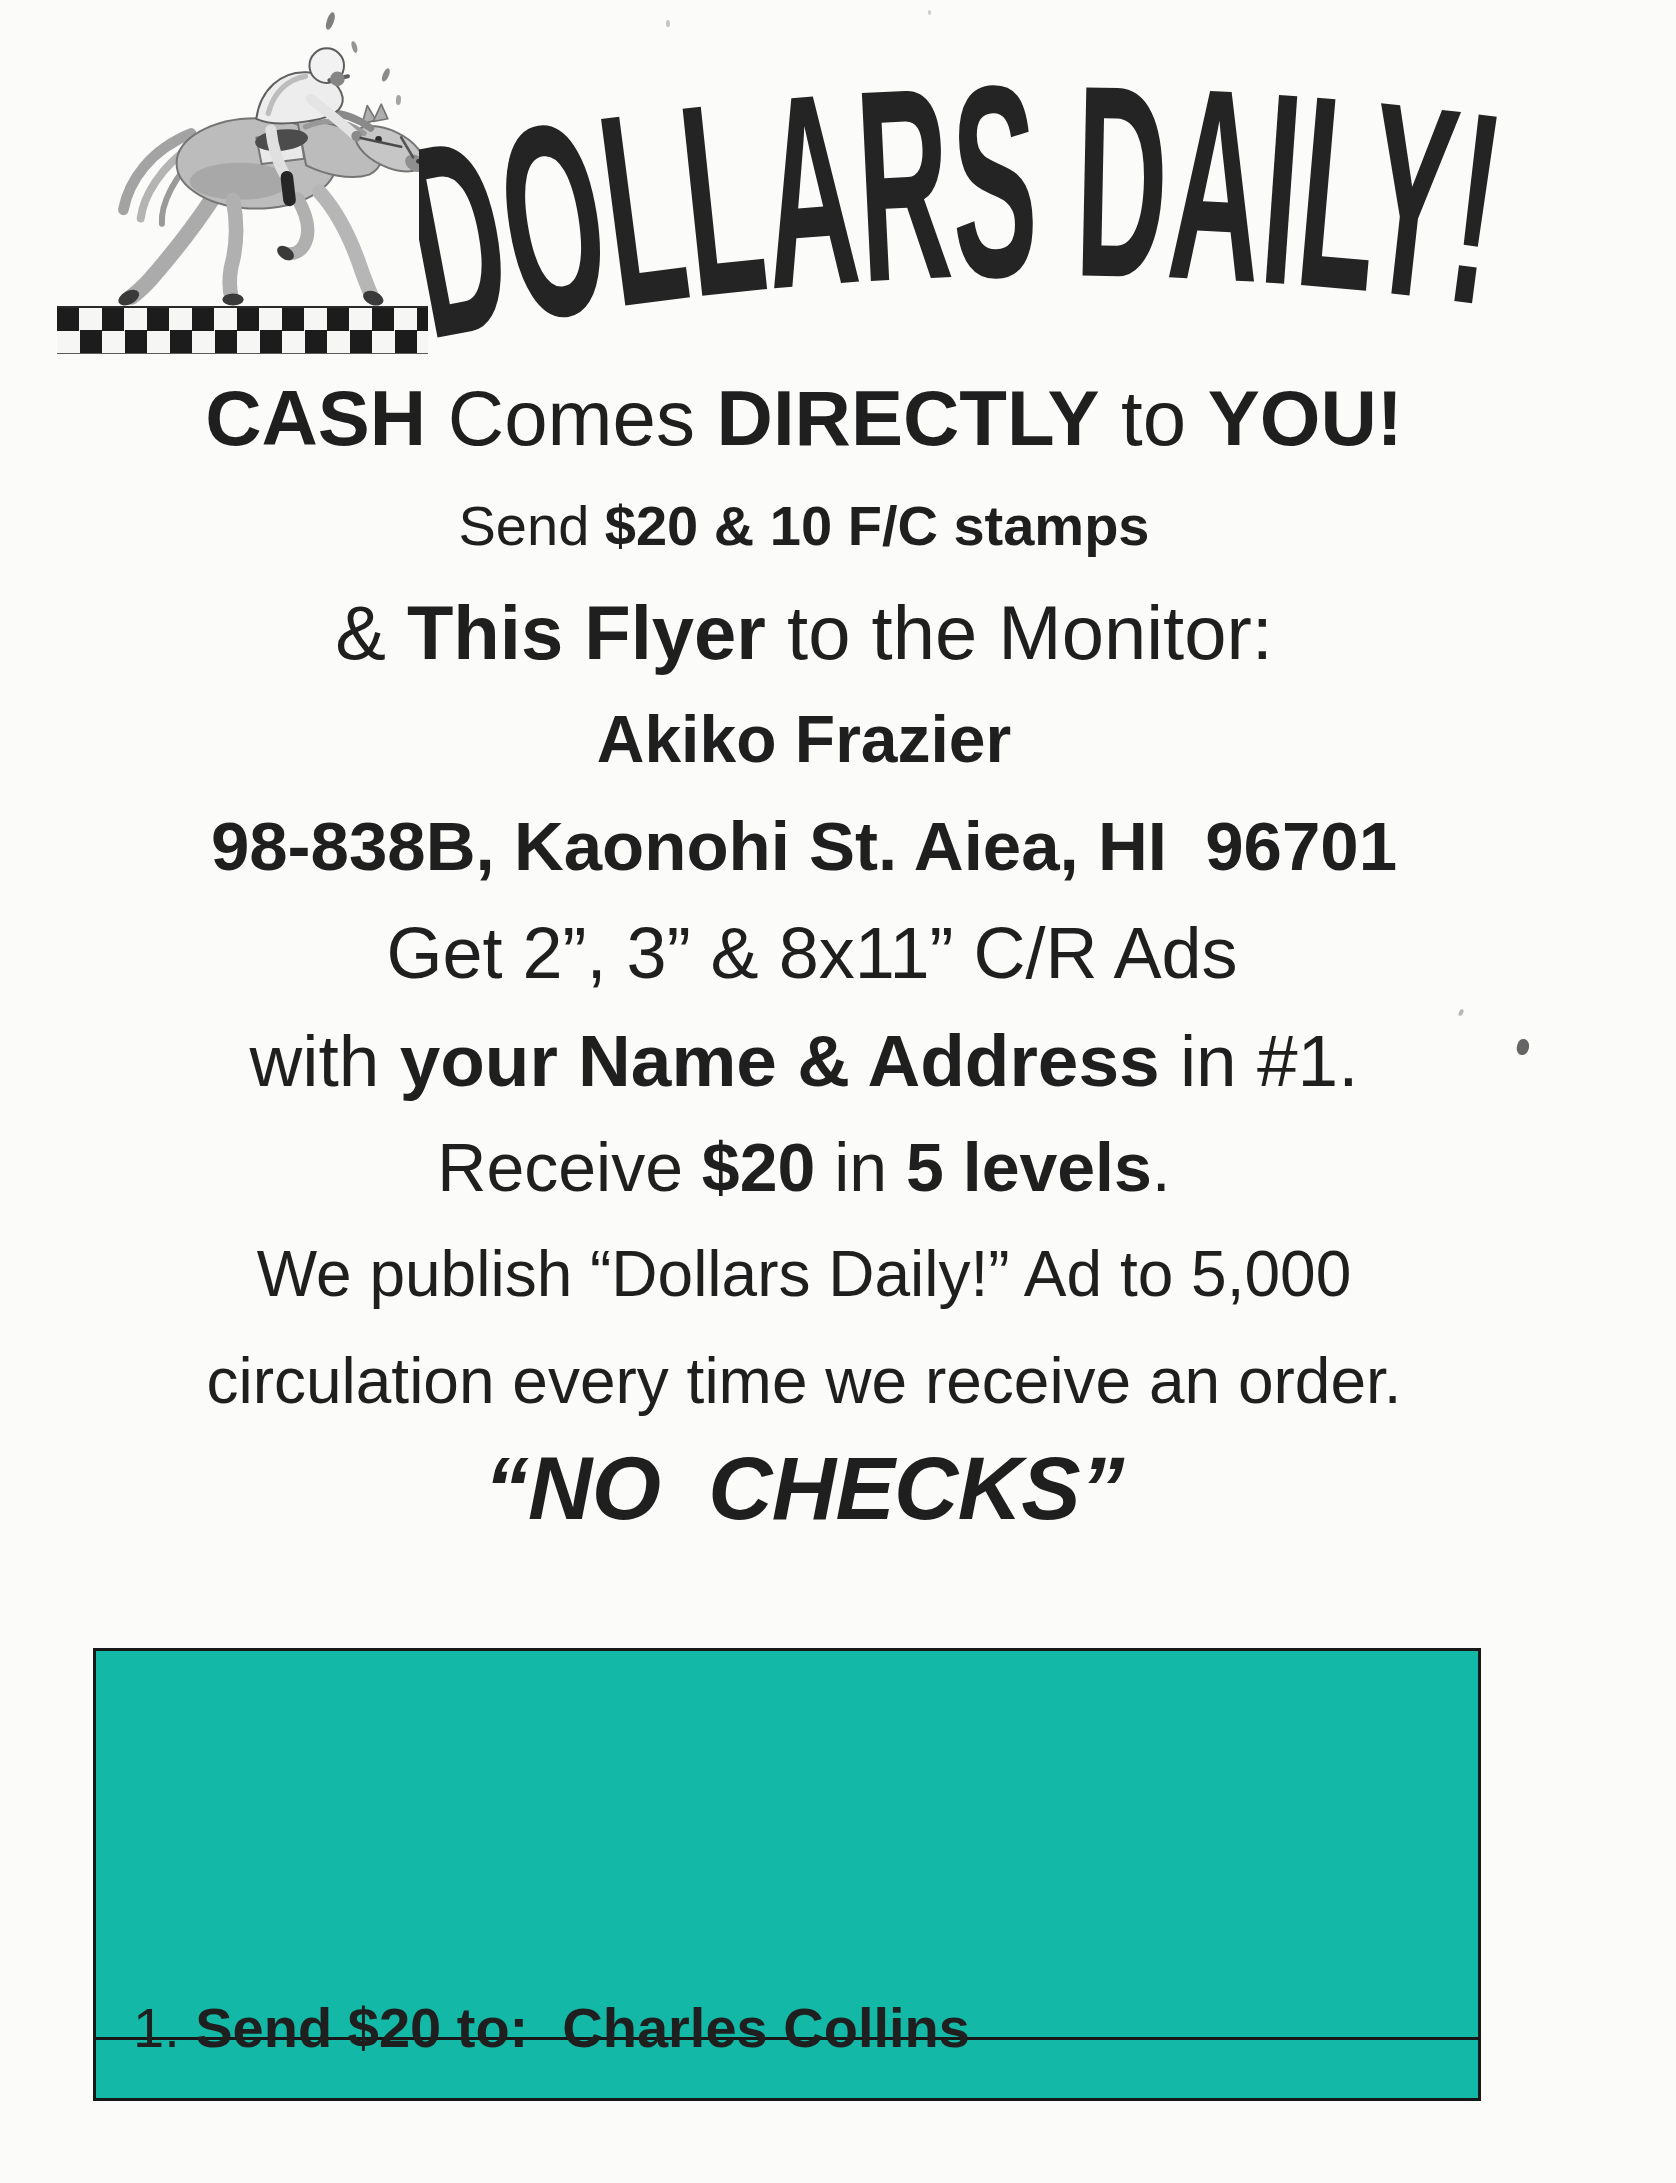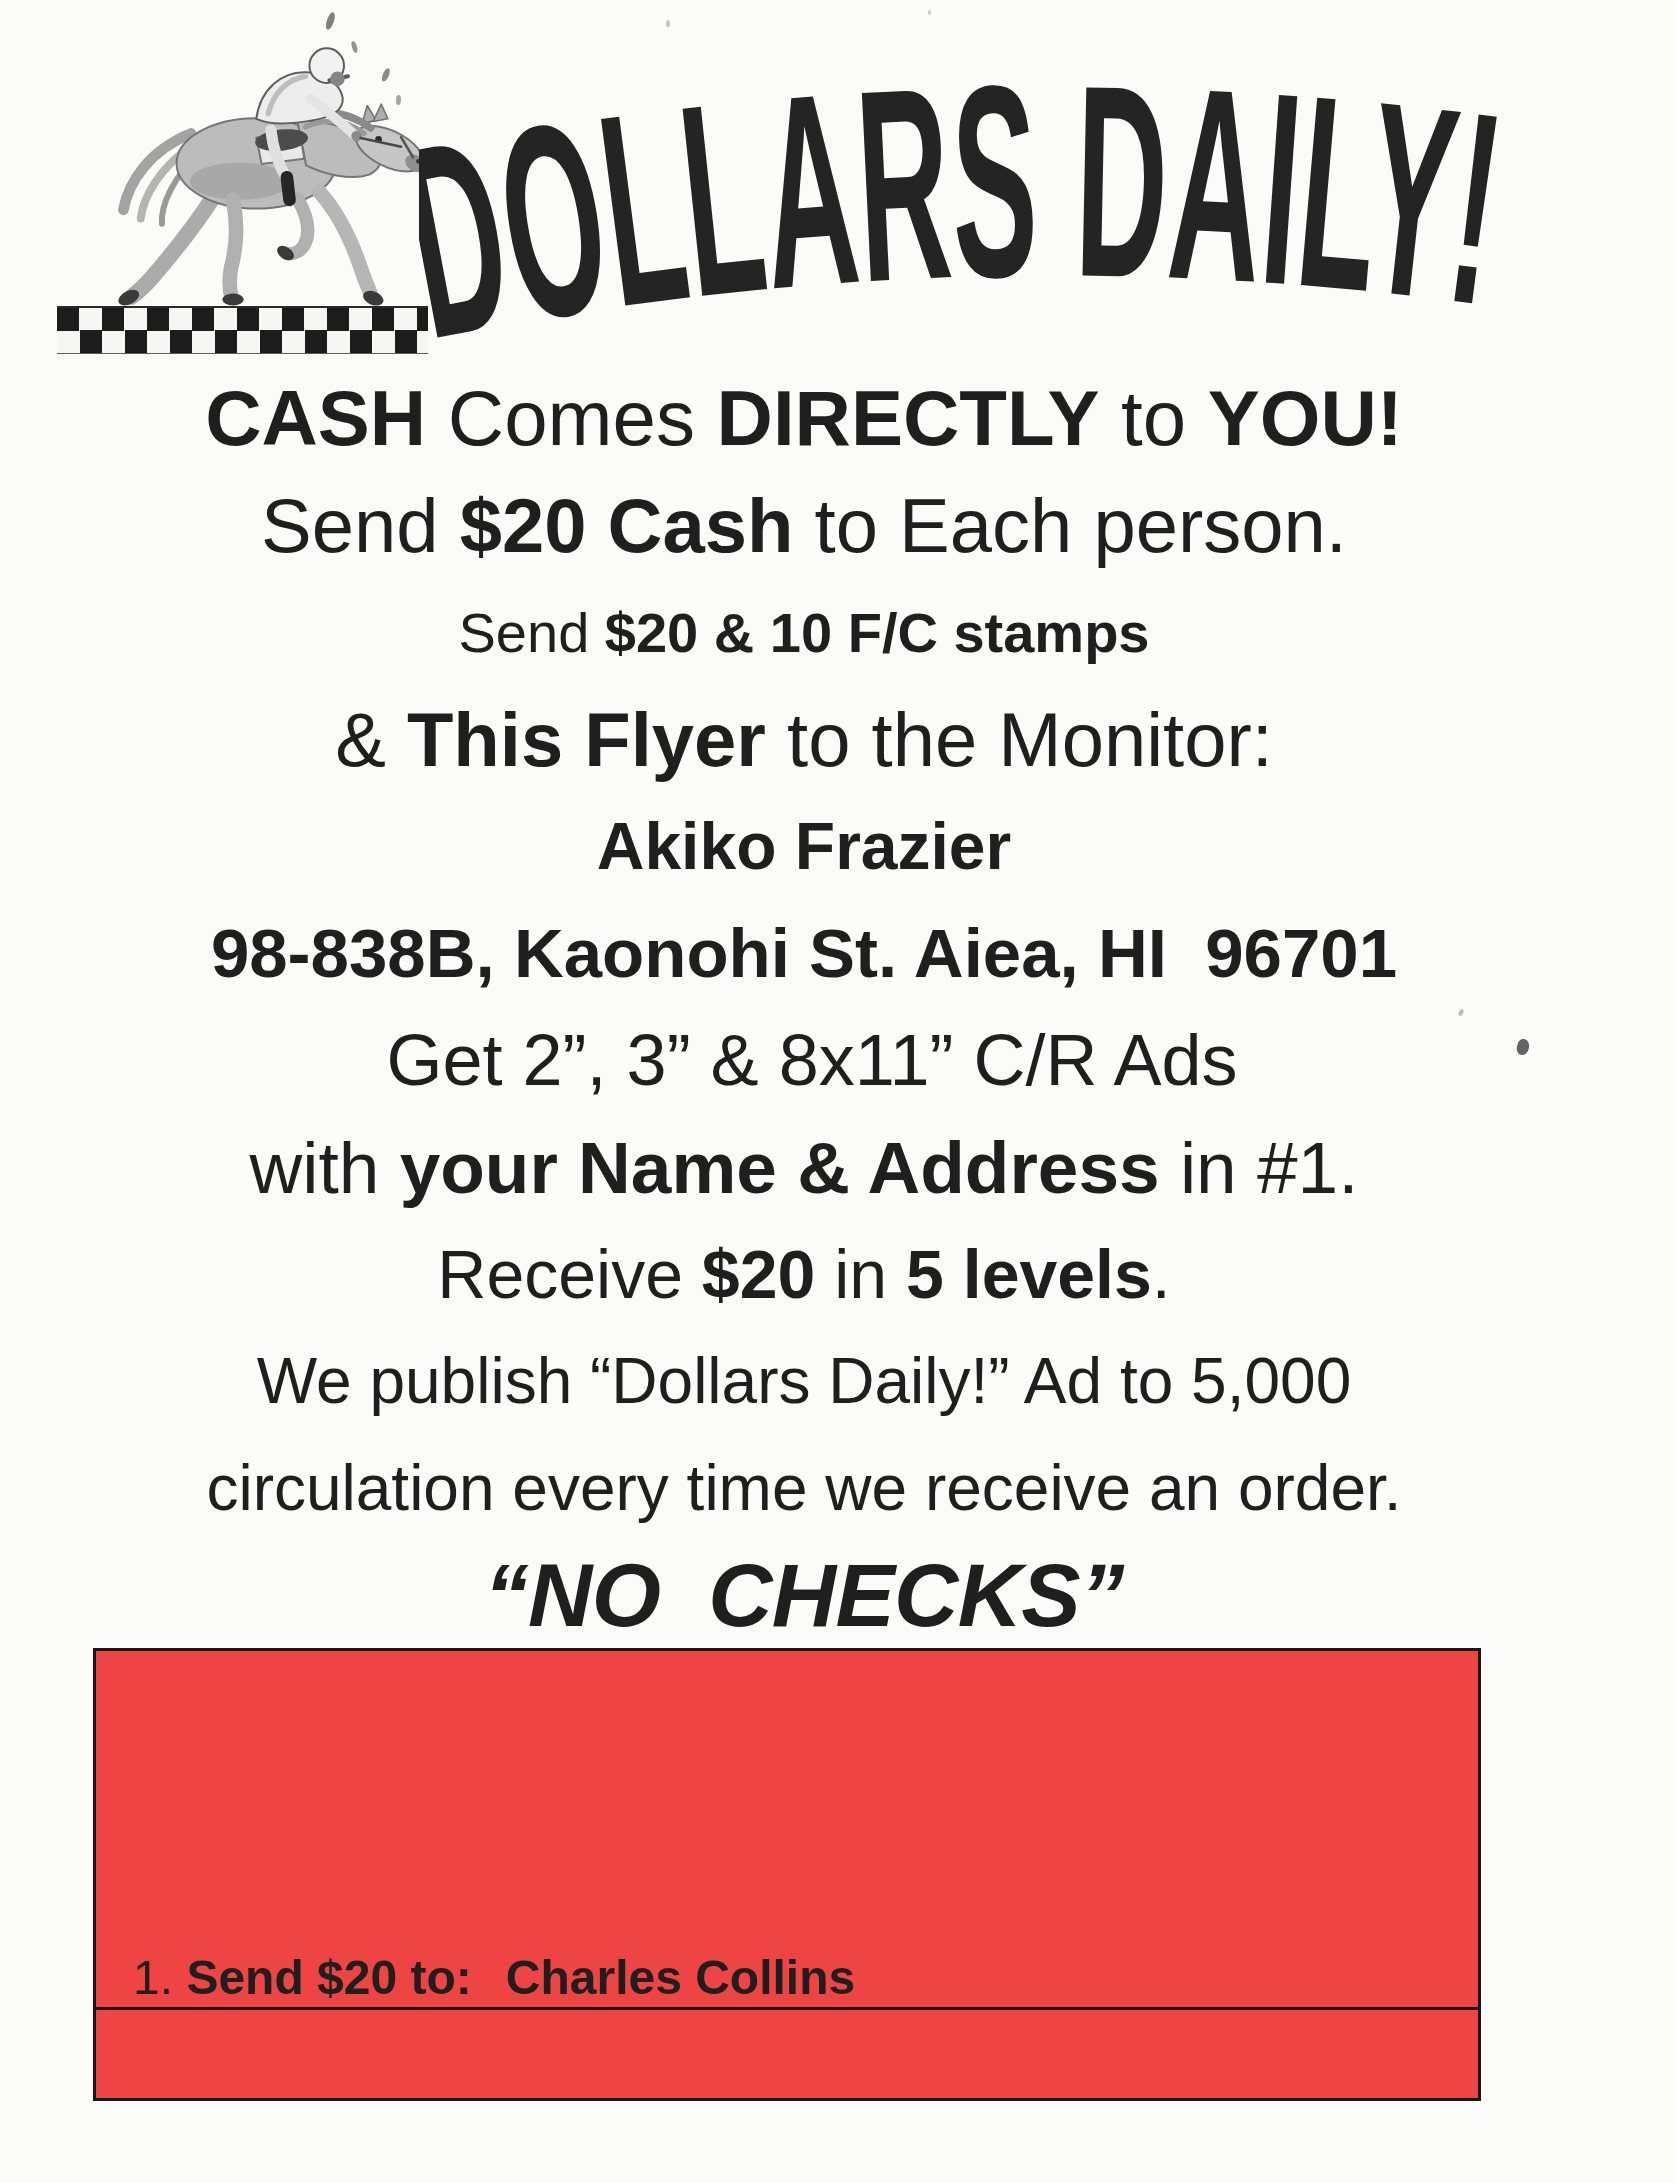--- a/index.html
+++ b/index.html
@@ -42,22 +42,22 @@
   .l7{font-size:72px;margin-left:16px;}
   .l8{font-size:73px;}
   .l9{font-size:68px;}
   .l10{font-size:64px;}
   .l11{font-size:64px;}
   .l12{font-size:89px;font-weight:bold;font-style:italic;letter-spacing:-0.7px;}
 
   
   .levels-table{
     position:absolute;left:93px;top:1648px;width:1388px;height:453px;
-    border:3.4px solid #181818;background:#ef4444;box-sizing:border-box;z-index:3;
-    font-size:48px;white-space:pre;
+    border:3.4px solid #181818;background:#14b8a6;box-sizing:border-box;z-index:3;
+    font-size:56px;white-space:pre;
   }
   .trow{box-sizing:border-box;}
   .trow1{height:194px;border-bottom:3.4px solid #181818;padding:12px 0 0 37px;}
   .trow-line{line-height:80px;}
   .gap{display:inline-block;width:34px;}
 
   
   .speck{position:absolute;border-radius:45% 55% 50% 50%;z-index:4;}
   .sp1{left:327px;top:12px;width:6.8px;height:17.6px;background:#6a6a6a;transform:rotate(20deg);opacity:.85;}
   .sp2{left:352px;top:41px;width:5.4px;height:12px;background:#7a7a7a;transform:rotate(-15deg);opacity:.8;}
@@ -134,21 +134,20 @@
       <text class="title-text" font-size="402" textLength="1560" lengthAdjust="spacingAndGlyphs">
         <textPath href="#titleArc" xlink:href="#titleArc">DOLLARS DAILY!</textPath>
       </text>
     </svg>
   </div>
 
   <div class="body-copy">
 
     <div class="line l1"><span class="b">CASH</span><span> Comes </span><span class="b">DIRECTLY</span><span> to </span><span class="b">YOU!</span></div>
 
-    <div class="line l2"><span>Send </span><span class="b">$20 Cash</span><span> to Each person.</span></div>
 
     <div class="line l3"><span>Send </span><span class="b">$20 &amp; 10 F/C stamps</span></div>
 
     <div class="line l4"><span>&amp; </span><span class="b">This Flyer</span><span> to the Monitor:</span></div>
 
     <div class="line l5"><span>Akiko Frazier</span></div>
 
     <div class="line l6"><span>98-838B, Kaonohi St. Aiea, HI  96701</span></div>
 
     <div class="line l7"><span>Get 2”, 3” &amp; 8x11” C/R Ads</span></div>

